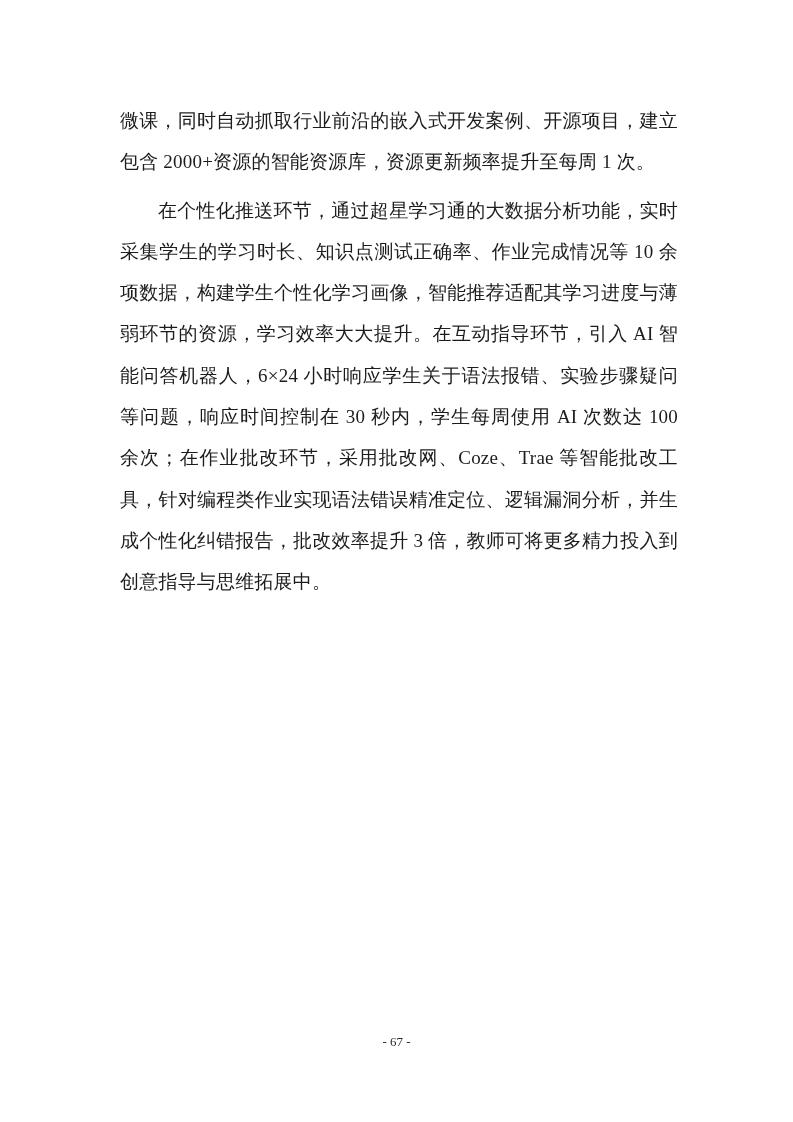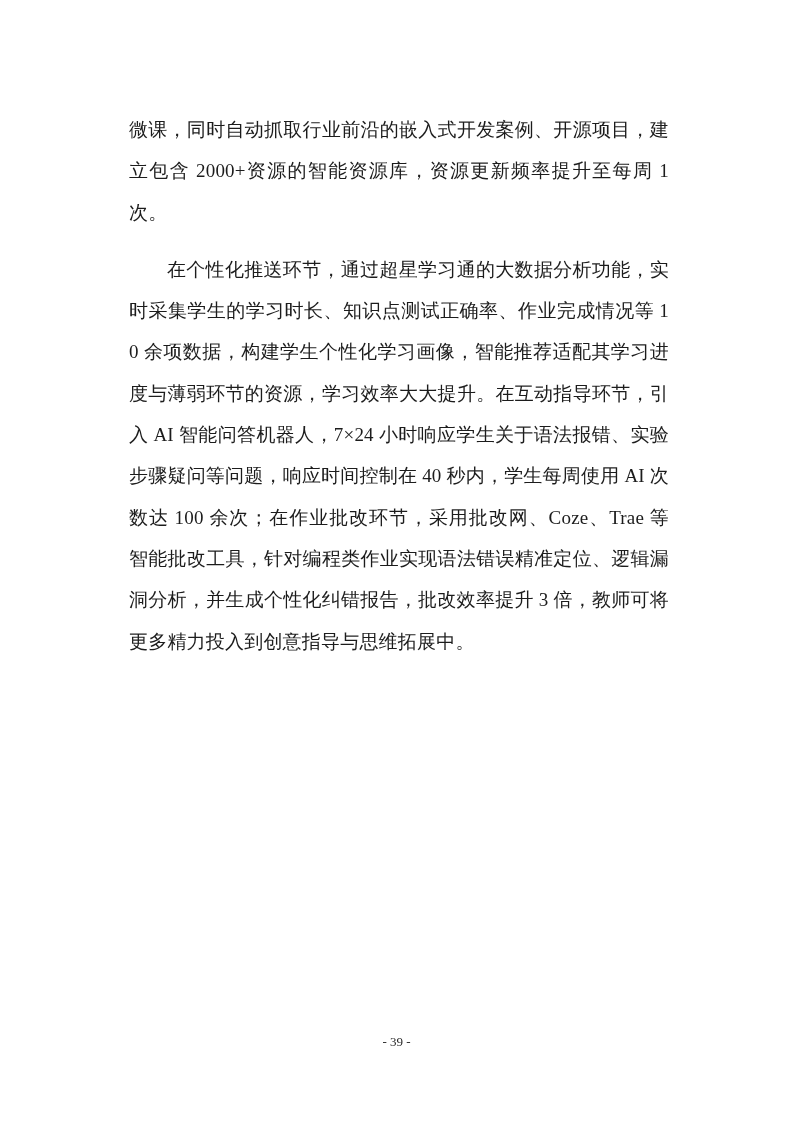--- a/index.html
+++ b/index.html
@@ -17,21 +17,21 @@
     font-family: "Liberation Serif", "DejaVu Serif", serif;
     overflow: hidden;
   }
   .text-block {
     position: absolute;
     left: 113px;
     top: 93px;
     width: 572px;
   }
   .para {
-    margin: 16px;
+    margin: 7px;
     padding: 0;
     font-size: 19px;
     line-height: 41.3px;
     text-align: justify;
     letter-spacing: 0.2px;
     word-break: break-all;
   }
   .para.indent {
     text-indent: 2em;
   }
@@ -45,16 +45,16 @@
     line-height: 18px;
     color: #2a2a2a;
   }
 </style>
 </head>
 <body>
 
 <div class="page" style="background: rgb(255, 255, 255); color: rgb(28, 28, 28);">
   <div class="text-block" id="paragraphs">
       <p class="para">微课，同时自动抓取行业前沿的嵌入式开发案例、开源项目，建立包含 2000+资源的智能资源库，资源更新频率提升至每周 1 次。</p>
-      <p class="para indent">在个性化推送环节，通过超星学习通的大数据分析功能，实时采集学生的学习时长、知识点测试正确率、作业完成情况等 10 余项数据，构建学生个性化学习画像，智能推荐适配其学习进度与薄弱环节的资源，学习效率大大提升。在互动指导环节，引入 AI 智能问答机器人，7×24 小时响应学生关于语法报错、实验步骤疑问等问题，响应时间控制在 40 秒内，学生每周使用 AI 次数达 100 余次；在作业批改环节，采用批改网、Coze、Trae 等智能批改工具，针对编程类作业实现语法错误精准定位、逻辑漏洞分析，并生成个性化纠错报告，批改效率提升 3 倍，教师可将更多精力投入到创意指导与思维拓展中。</p>
+      <p class="para indent">在个性化推送环节，通过超星学习通的大数据分析功能，实时采集学生的学习时长、知识点测试正确率、作业完成情况等 10 余项数据，构建学生个性化学习画像，智能推荐适配其学习进度与薄弱环节的资源，学习效率大大提升。在互动指导环节，引入 AI 智能问答机器人，6×24 小时响应学生关于语法报错、实验步骤疑问等问题，响应时间控制在 30 秒内，学生每周使用 AI 次数达 100 余次；在作业批改环节，采用批改网、Coze、Trae 等智能批改工具，针对编程类作业实现语法错误精准定位、逻辑漏洞分析，并生成个性化纠错报告，批改效率提升 3 倍，教师可将更多精力投入到创意指导与思维拓展中。</p>
     </div>
-  <div class="page-footer">- 39 -</div>
+  <div class="page-footer">- 67 -</div>
 </div>
 
 </body></html>

